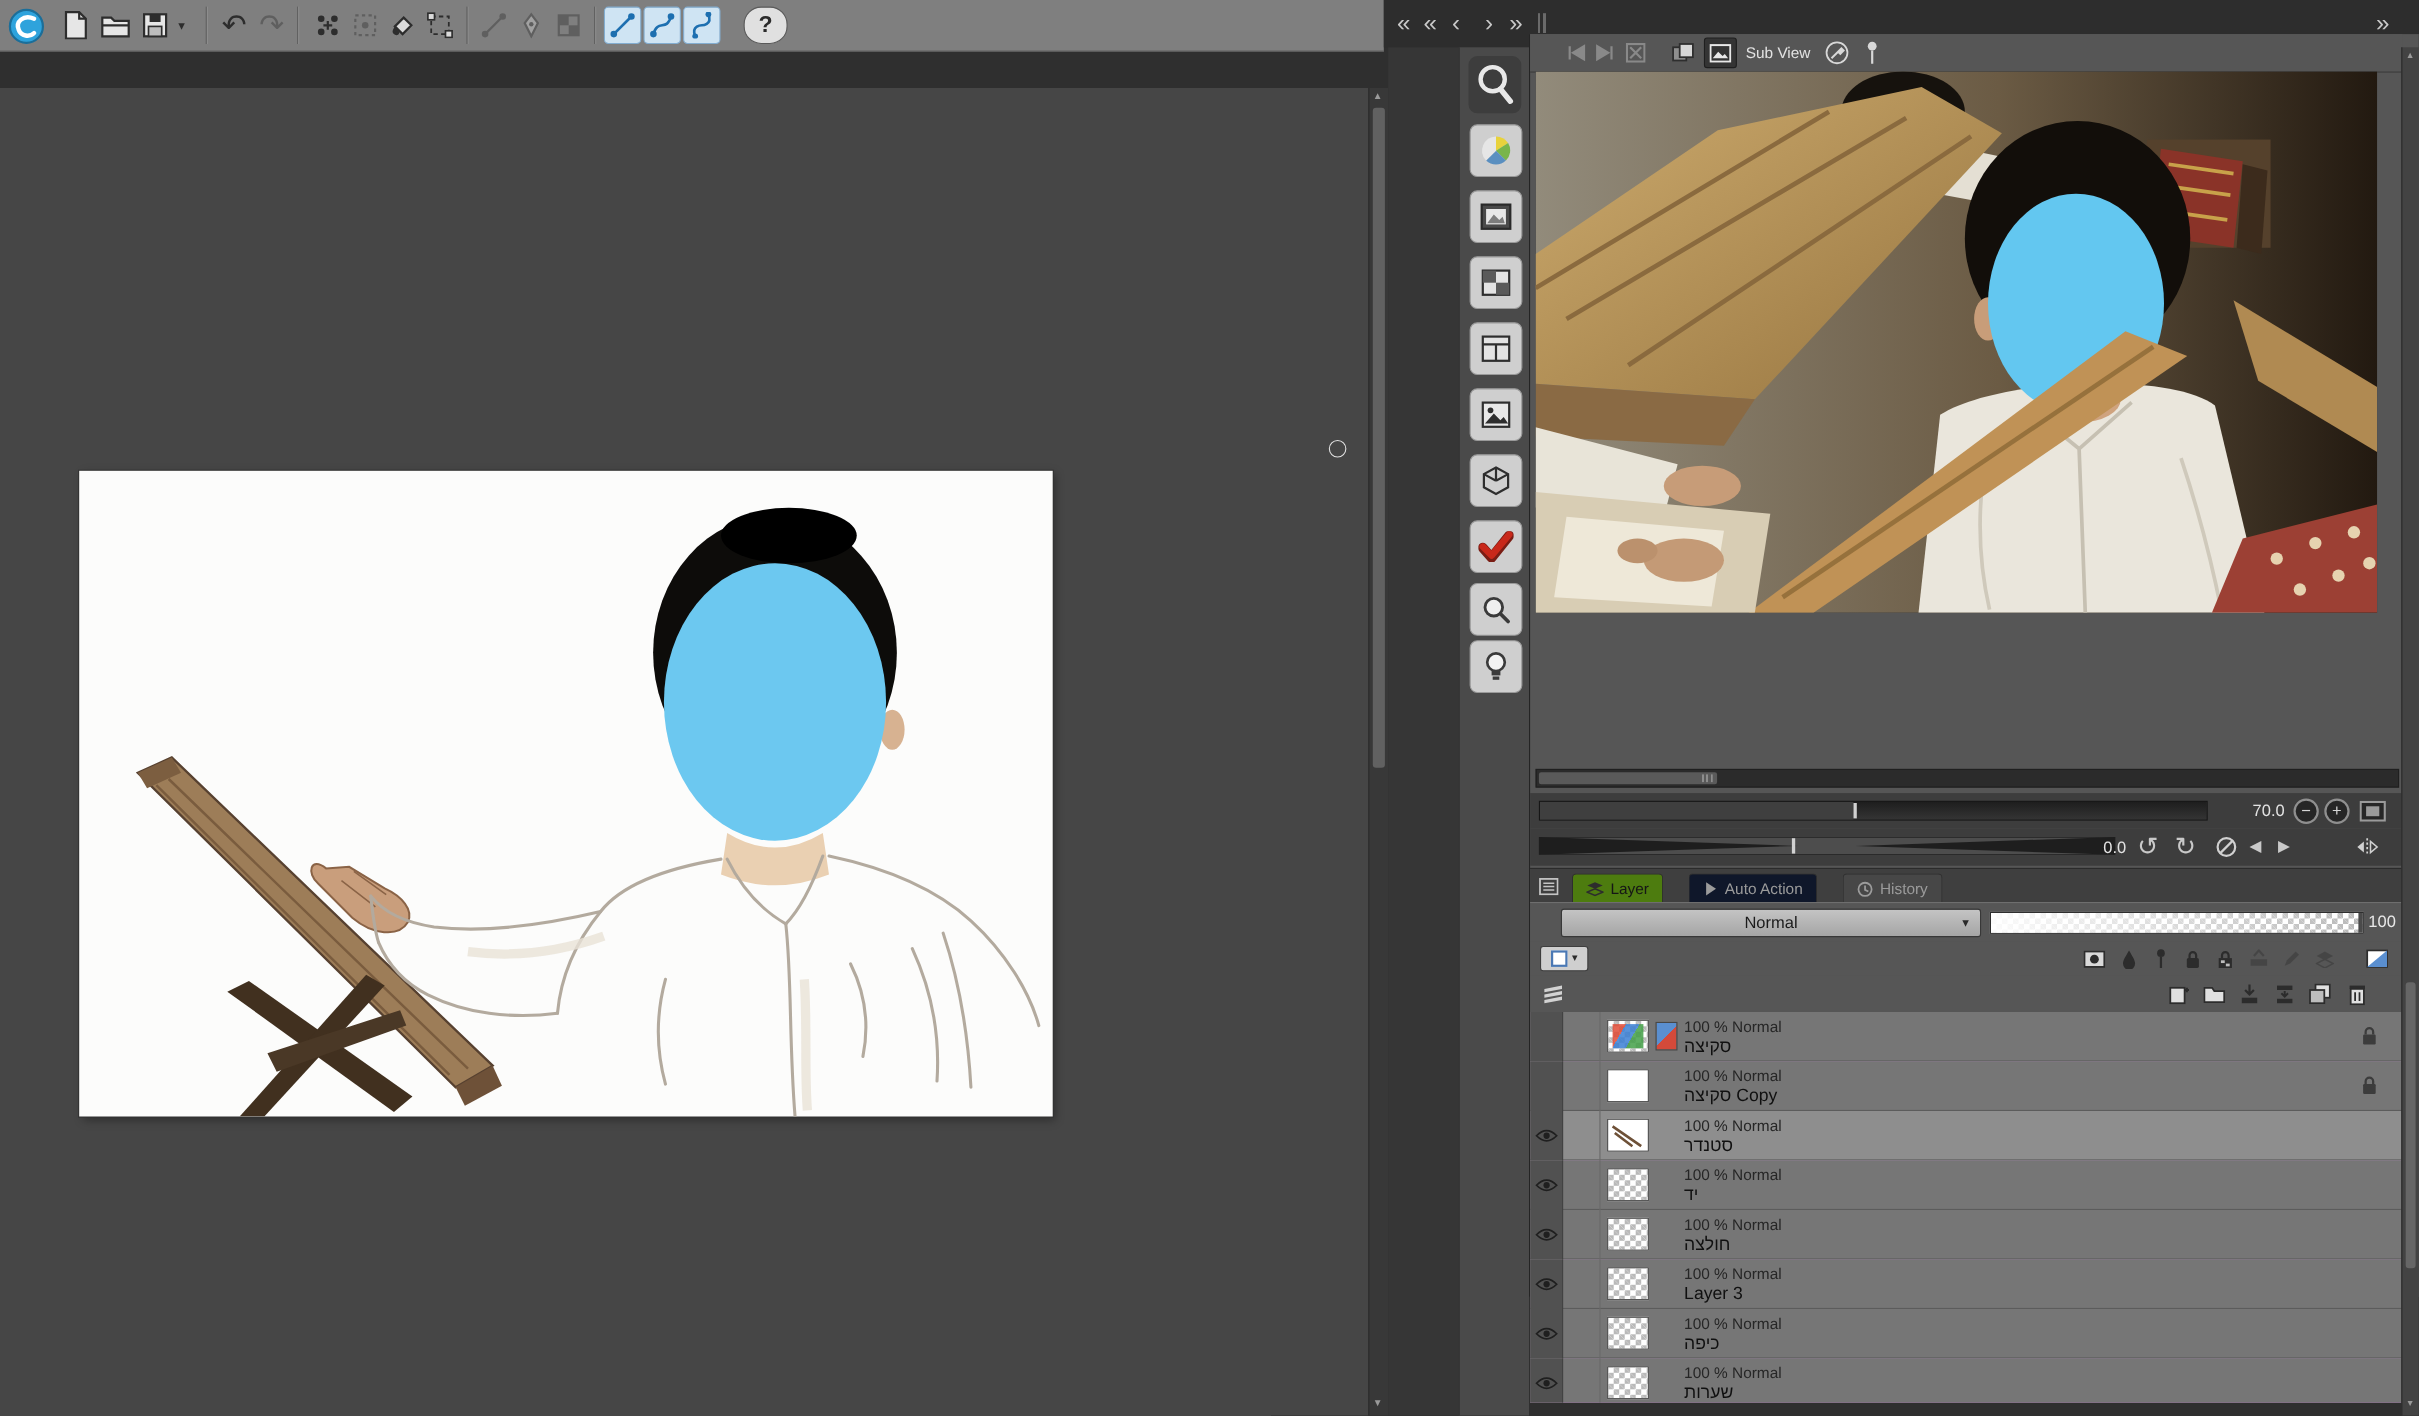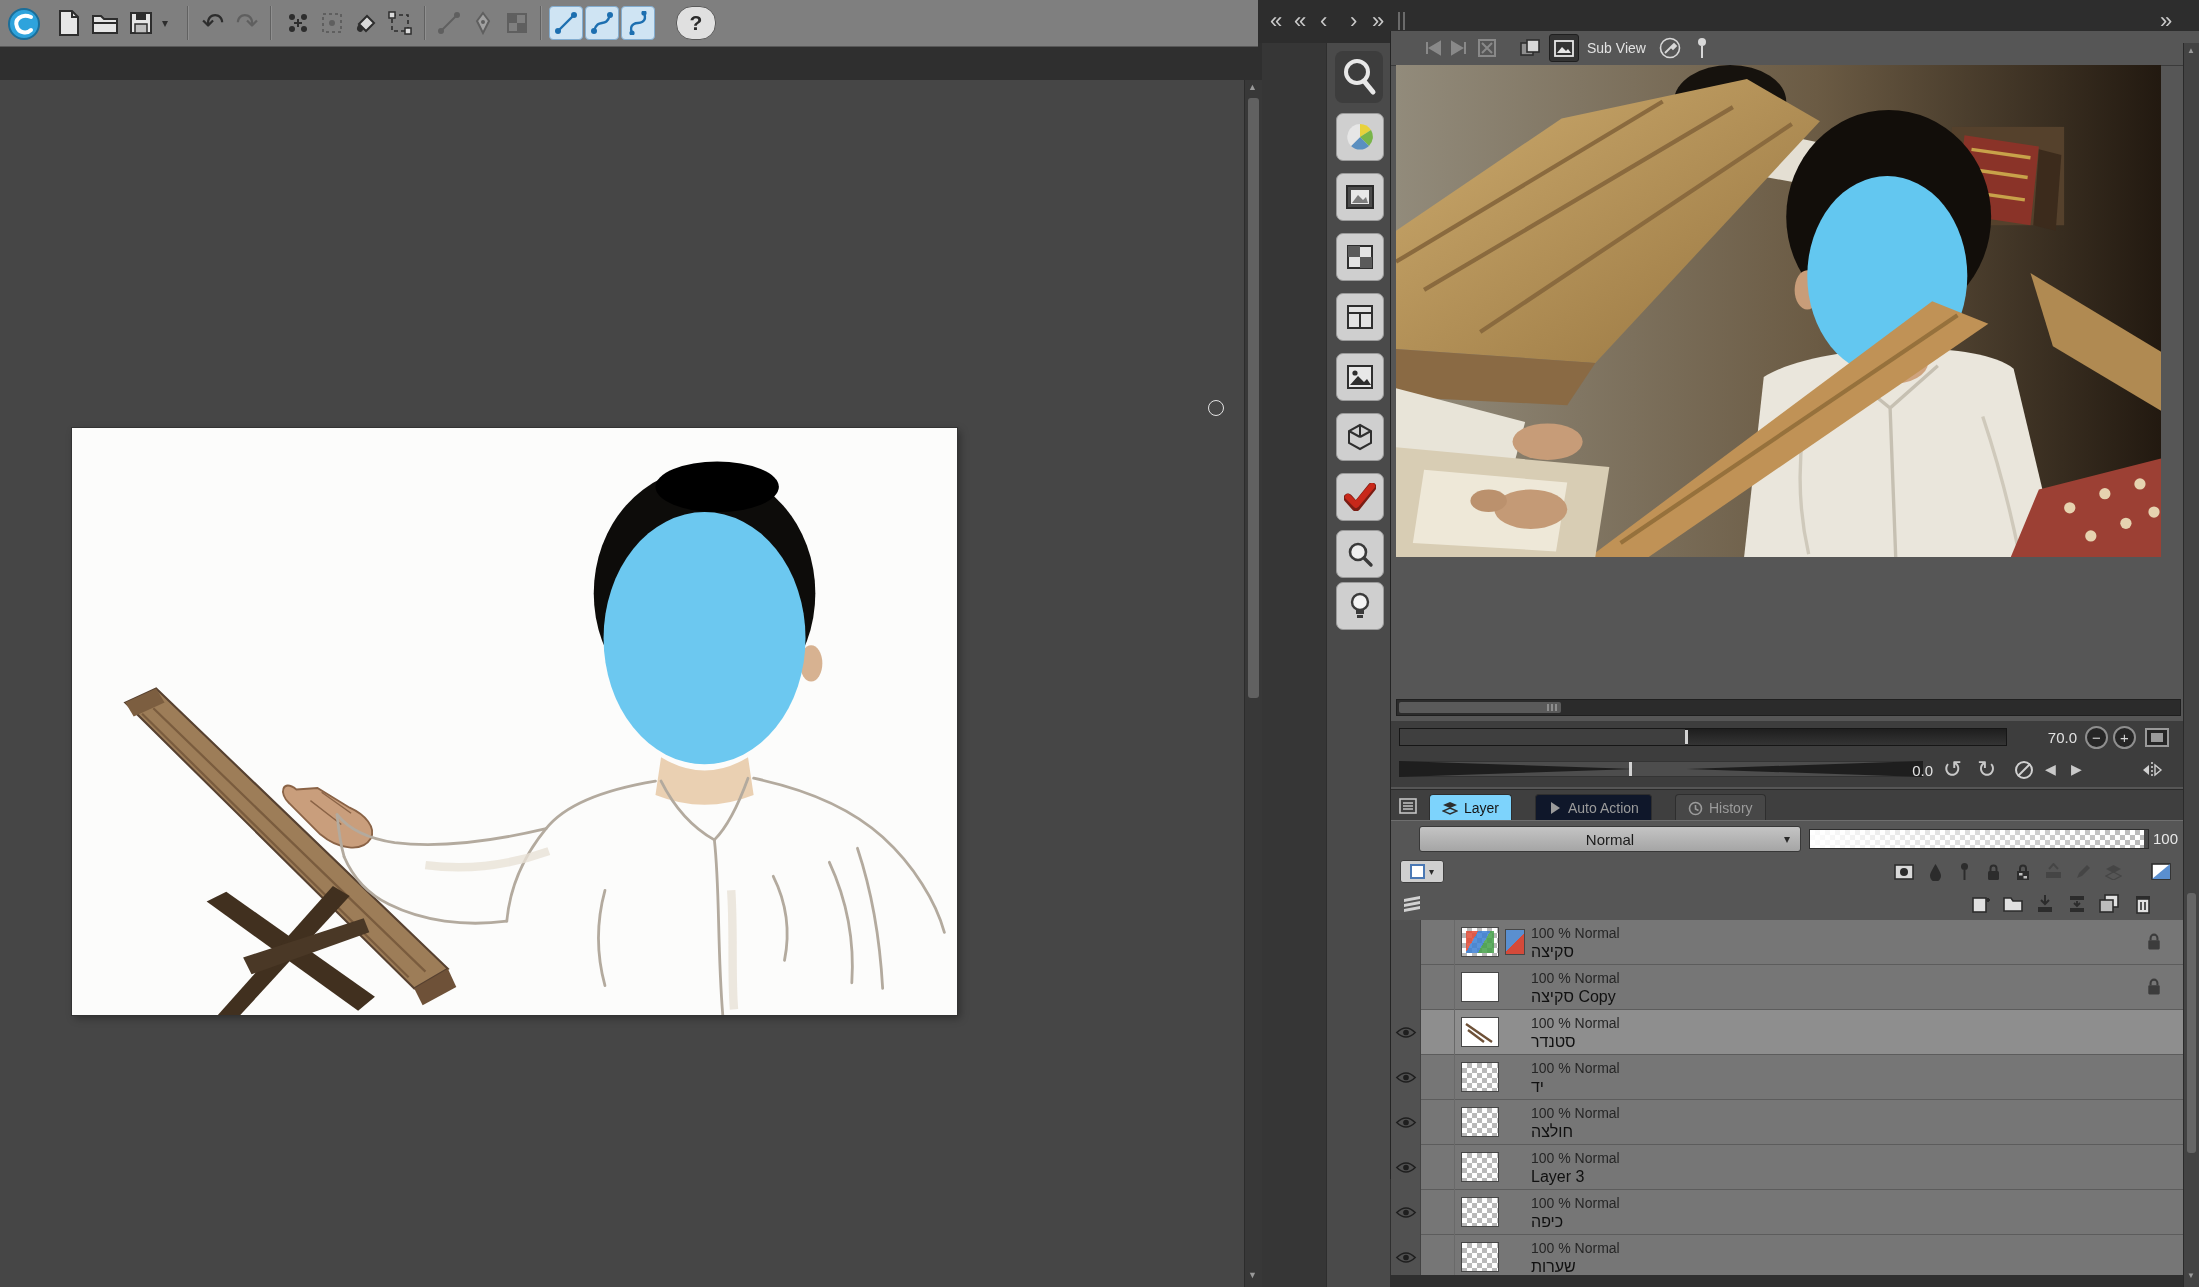--- a/index.html
+++ b/index.html
@@ -453,21 +453,21 @@
       </div>
     </div>
 
     <div class="abs" style="left:0;top:758px;width:793px;height:31px;background:#3f3f3f;border-top:1px solid #2b2b2b;">
       <div class="abs ibtn" style="left:4px;top:5px;width:26px;height:22px;">
         <svg width="18" height="16" viewBox="0 0 18 16">
           <rect x="1" y="1" width="16" height="14" fill="none" stroke="#c4c4c4" stroke-width="1.6"></rect>
           <path d="M4 5 H14 M4 8 H14 M4 11 H14" stroke="#c4c4c4" stroke-width="1.4"></path>
         </svg>
       </div>
-      <div class="abs tabbtn" style="left:38px;top:4px;background:#7dd3fc;border:1px solid #2e2e2e;border-bottom:none;">
+      <div class="abs tabbtn" style="left:38px;top:4px;background:#4d7c0f;border:1px solid #2e2e2e;border-bottom:none;">
         <svg width="16" height="14" viewBox="0 0 16 14">
           <polygon points="8,1 15,4 8,7 1,4" fill="#2d2d2d"></polygon>
           <polygon points="8,7 15,10 8,13 1,10" fill="none" stroke="#2d2d2d" stroke-width="1.4"></polygon>
         </svg>
         <span style="font-size:14px;color:#161616;">Layer</span>
       </div>
       <div class="abs tabbtn" style="left:144px;top:4px;background:#0f172a;border:1px solid #2e2e2e;border-bottom:none;">
         <svg width="14" height="14" viewBox="0 0 14 14">
           <polygon points="3,1 12,7 3,13" fill="#9b9b9b"></polygon>
         </svg>

